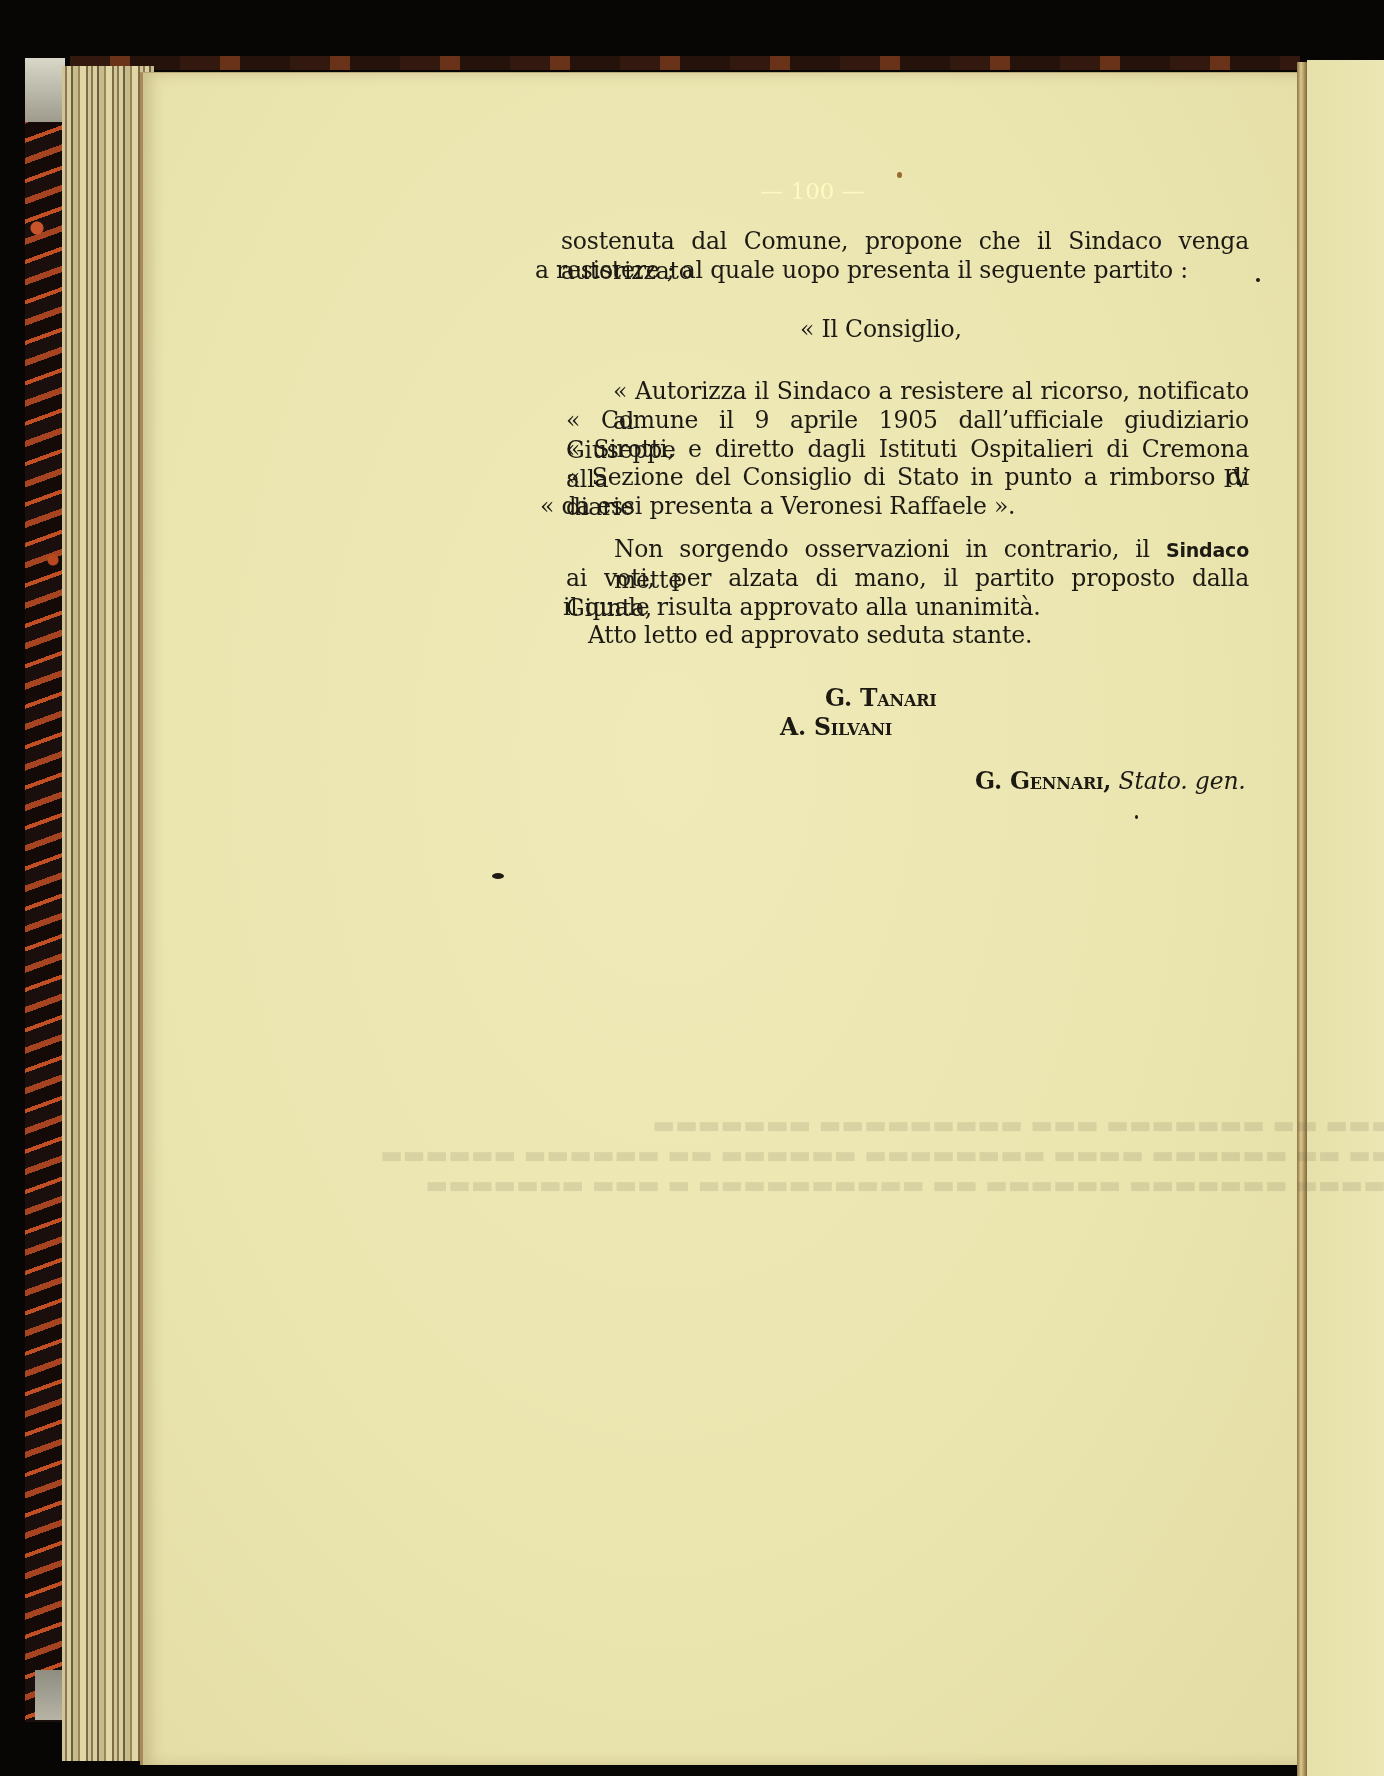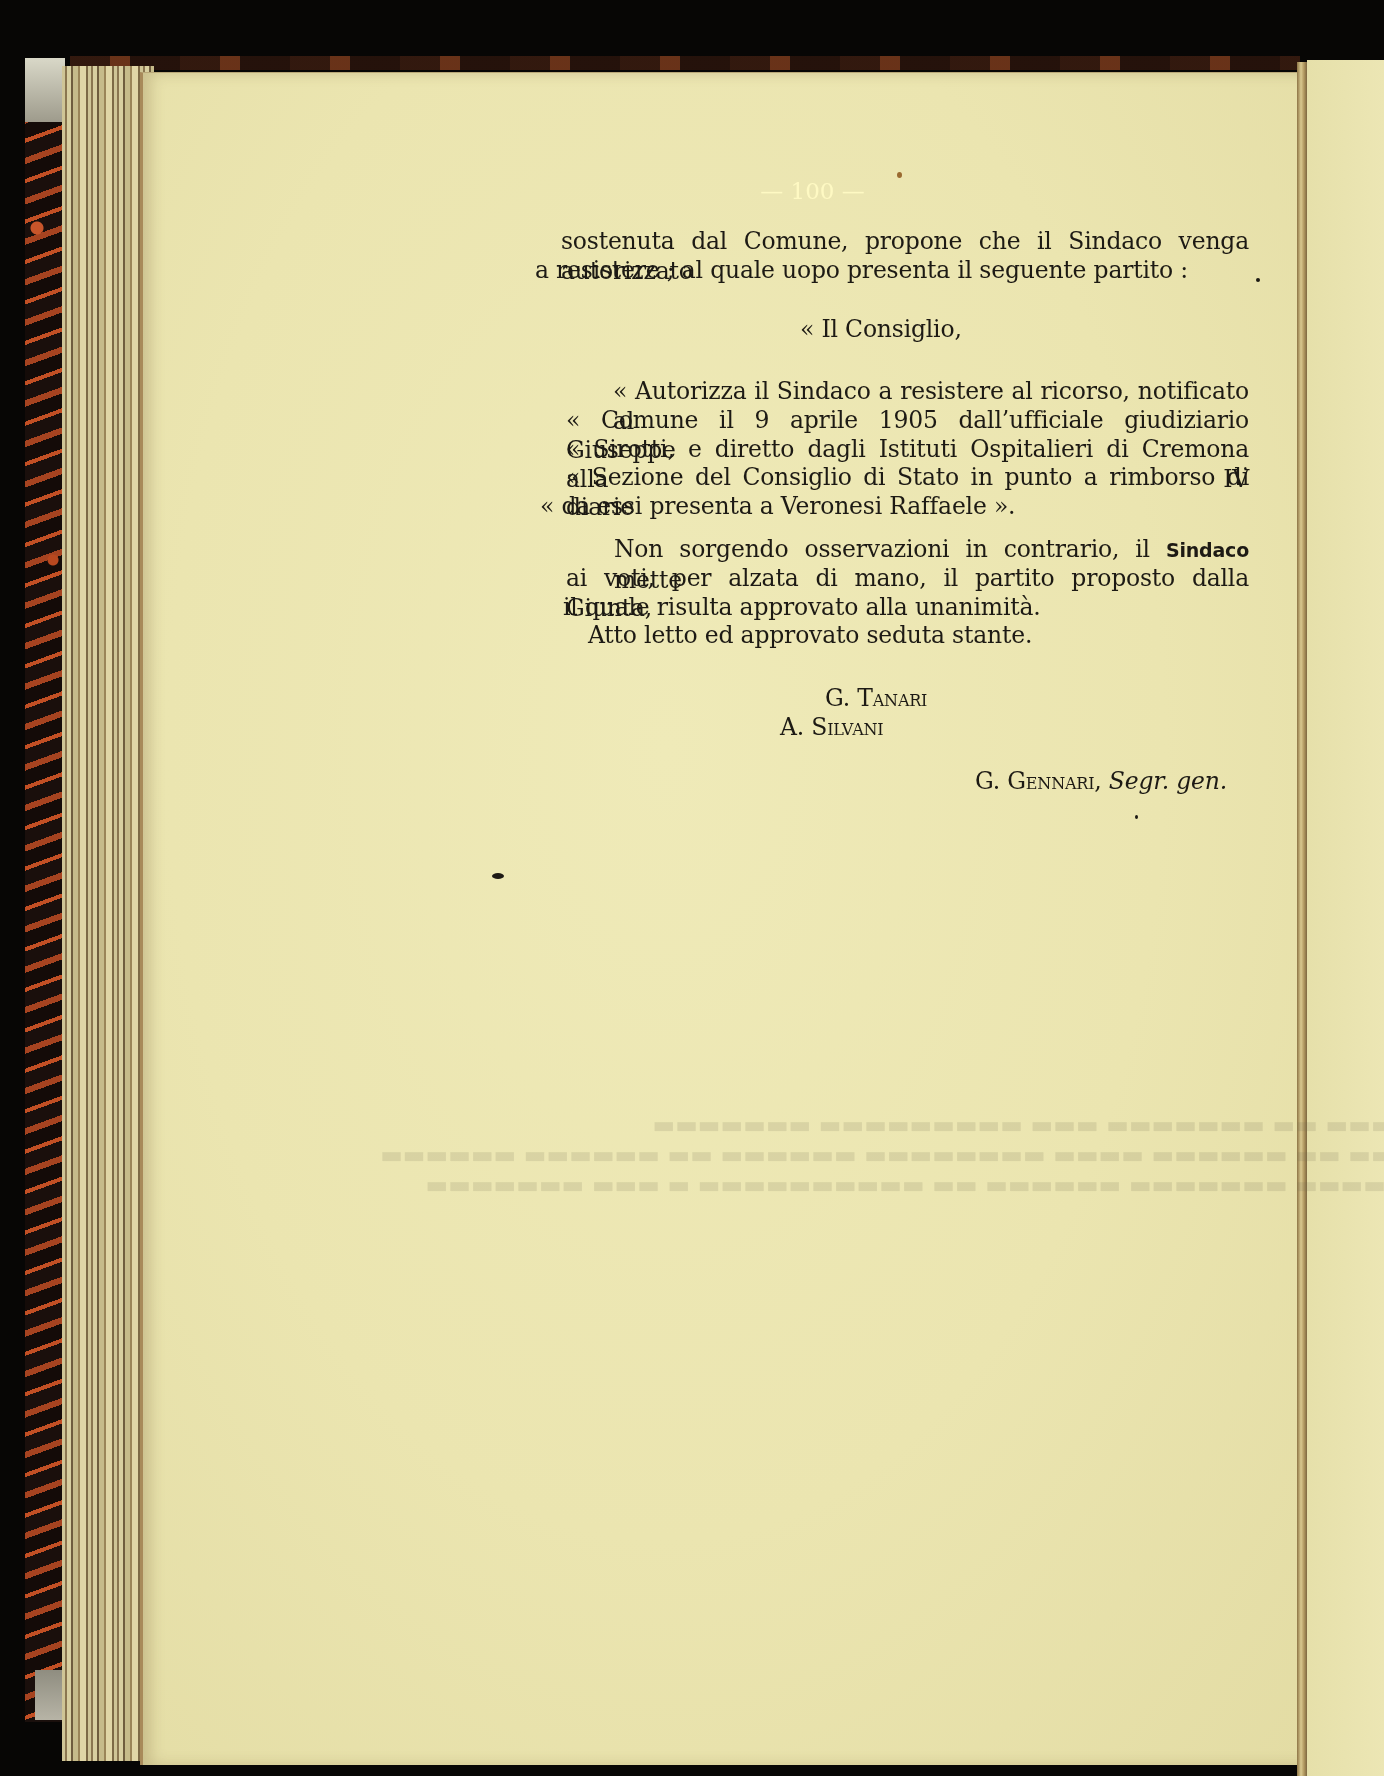--- a/index.html
+++ b/index.html
@@ -53,21 +53,21 @@
   .bleed {
     position:absolute; color:rgba(110,105,80,.16); font-size:24px; line-height:30px;
     transform:scaleX(-1); white-space:pre; pointer-events:none;
   }
   .text {
     position:absolute; color:#1d1a14; font-size:23.5px; line-height:30px;
     font-family:"DejaVu Serif", "Liberation Serif", serif;
     letter-spacing:-0.2px;
   }
   .justify { text-align:justify; text-align-last:justify;margin-left:26px; }
-  .sc { font-variant:small-caps; }
+  .sc { font-variant:small-caps;font-weight:bold; }
   .bold-sans { font-family:"DejaVu Sans","Liberation Sans",sans-serif; font-weight:bold; font-size:19px; }
   .italic { font-style:italic; }
   .page-num { position:absolute; left:740px; top:178px; width:145px; text-align:center; font-size:23px; color:#fef9c3; }
   .mark { position:absolute; background:#1d1a14; border-radius:50%; }
 </style>
 </head>
 <body>
 
 <div></div>
 <div class="cover-top"></div>
@@ -102,19 +102,19 @@
 </div>
 <div class="text justify" style="left:540px; top:563px; width:683px;">ai voti, per alzata di mano, il partito proposto dalla Giunta,</div>
 <div class="text" style="left:540px; top:592px; width:683px;margin-left:23px;">il quale risulta approvato alla unanimità.</div>
 
 <div class="text" style="left:588px; top:620px;text-align:right;">Atto letto ed approvato seduta stante.</div>
 
 <div class="text sc" style="left:825px; top:683px;">G. Tanari</div>
 <div class="text sc" style="left:780px; top:712px;">A. Silvani</div>
 <div class="text" style="left:975px; top:766px;">
   <span class="sc">G. Gennari,</span>
-  <span class="italic">Segr. gen.</span>
+  <span class="italic">Stato. gen.</span>
 </div>
 
 <div class="mark" style="left:492px; top:873px; width:12px; height:6px;"></div>
 <div class="mark" style="left:897px; top:172px; width:5px; height:6px; background:#9a6a30;"></div>
 <div class="mark" style="left:1256px; top:278px; width:4px; height:4px;"></div>
 <div class="mark" style="left:1135px; top:815px; width:3px; height:4px;"></div>
 
 </body></html>

